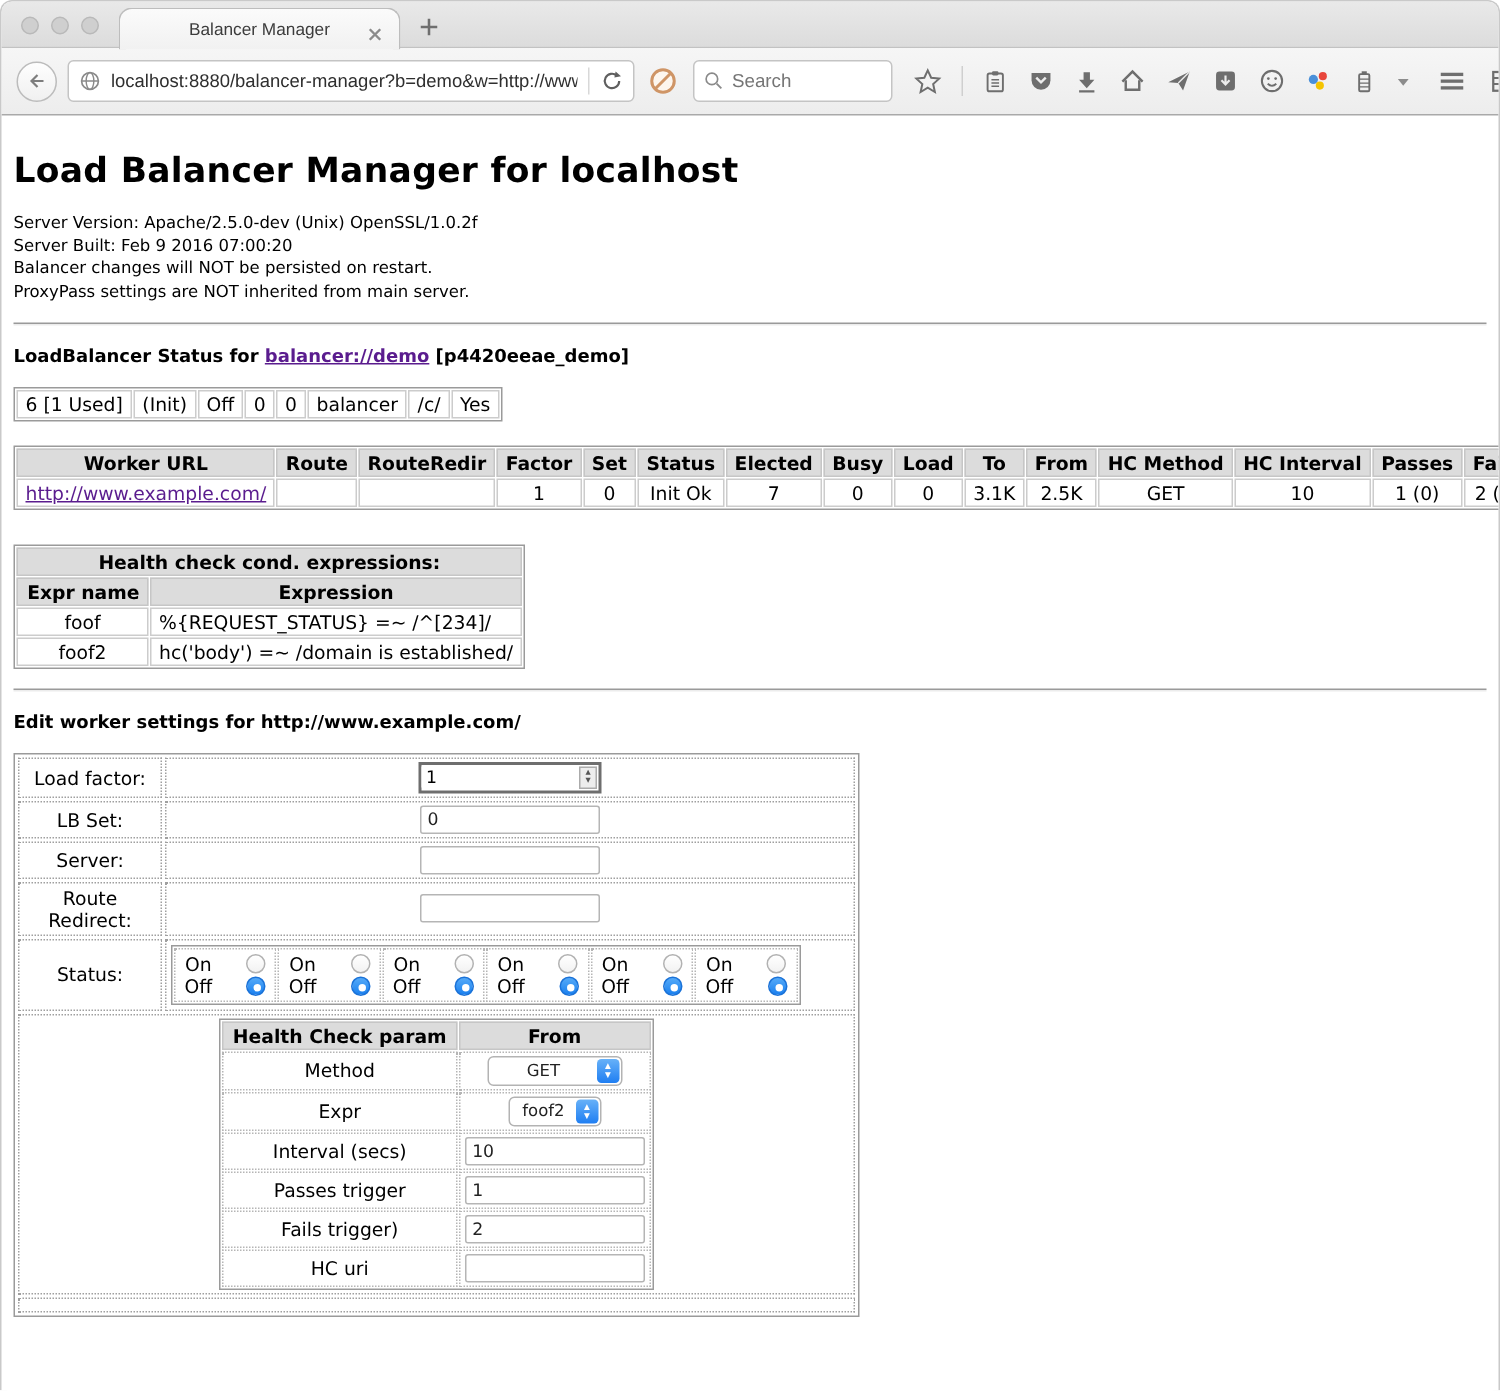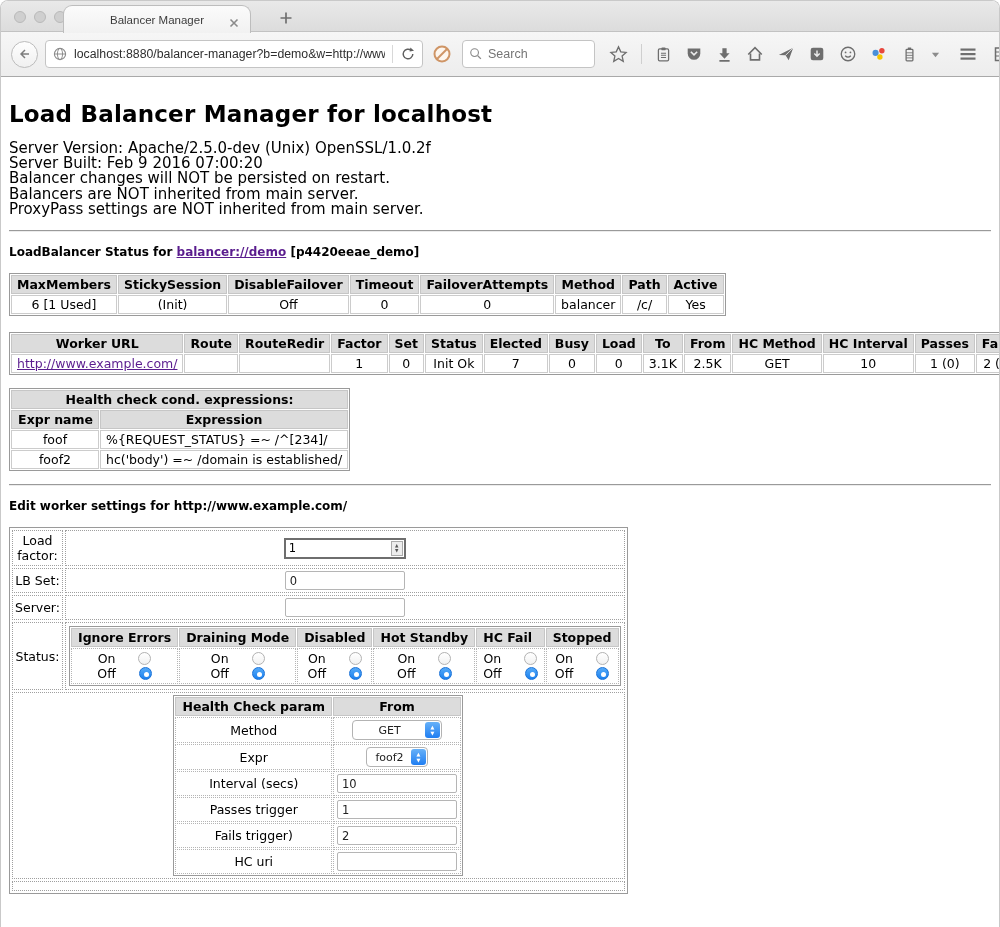--- a/index.html
+++ b/index.html
@@ -7,21 +7,21 @@
   body { width:1000px; height:927px; font-family:"DejaVu Sans", sans-serif; }
 
   .window { width:1000px; height:927px; background:#fff; border-radius:8px 8px 0 0; overflow:hidden;
             border:1px solid #c9c9c9; border-bottom:none; }
 
   
   .titlebar { position:relative; height:31px; background:linear-gradient(#e9e9e9,#dcdcdc);
               border-bottom:1px solid #c2c2c2; }
   .traffic { position:absolute; left:13px; top:10px; display:flex; gap:8px; }
   .traffic .dot { width:12px; height:12px; border-radius:50%; background:#cfcfcf; border:1px solid #b9b9b9; }
-  .tab { position:absolute; left:62px; top:4px; width:188px; height:28px;
+  .tab { position:absolute; left:78px; top:4px; width:188px; height:28px;
          background:linear-gradient(#fbfbfb,#f1f1f1); border:1px solid #bdbdbd; border-bottom:none;
          border-radius:9px 9px 0 0; display:flex; align-items:center; justify-content:center; }
   .tab-title { font-family:"Liberation Sans", sans-serif; font-size:11.5px; color:#3c3c3c; }
   .tab-close { position:absolute; right:10px; top:8px; width:12px; height:12px; color:#8b8b8b; }
   .newtab { position:absolute; left:278px; top:9px; width:14px; height:14px; color:#6f6f6f; }
 
   
   .toolbar { height:45px; background:linear-gradient(#f6f6f6,#ededed); border-bottom:1px solid #a9a9a9;
              display:flex; align-items:center; padding:0 10px; font-family:"Liberation Sans", sans-serif; }
   .navbtn { width:27px; height:27px; border-radius:50%; background:linear-gradient(#fefefe,#f0f0f0);
@@ -40,33 +40,33 @@
                      font-family:"Liberation Sans", sans-serif; background:transparent; }
   .searchbox .mag { color:#8a8a8a; margin-right:5px; }
   .iconrow { display:flex; align-items:center; margin-left:14px; gap:13px; color:#6e6e6e; }
   .iconrow .tdiv { width:1px; height:20px; background:#cfcfcf; }
   .ticon { display:block; }
   .hamburger-group { margin-left:18px; display:flex; gap:15px; align-items:center; color:#6e6e6e; }
 
   
   .content { padding:6px 8px 0 8px; color:#000; }
   h1.pagetitle { font-size:23px; font-weight:bold; margin:18px 0 4px 0; letter-spacing:0.2px; }
-  .info { margin-top:14px; font-size:15px; line-height:15.2px; }
+  .info { margin-top:14px; font-size:11px; line-height:15.2px; }
   hr.sep { border:none; border-top:1px solid #9a9a9a; border-bottom:1px solid #ececec; margin:13px 0; }
   h3.subhead { font-size:12px; font-weight:bold; margin:4px 0 0 0; }
   a.vlink { color:#5a1c8e; text-decoration:underline; }
 
   table.datatable { border-collapse:separate; border-spacing:1px; border:1px solid #9a9a9a;
                     font-size:12.5px; margin-top:14px; background:#fff; }
   table.datatable th { background:#dcdcdc; border:1px solid #c6c6c6; font-weight:bold;
                        padding:1px 5px; text-align:center; white-space:nowrap; }
   table.datatable td { border:1px solid #cccccc; padding:1px 5px; text-align:center; white-space:nowrap; }
   table.datatable td.lft { text-align:left; }
   #worker-table { margin-top:16px; }
-  #expr-table { margin-top:13px; }
+  #expr-table { margin-top:23px; }
 
   
   table.formtable { border-collapse:separate; border-spacing:2px; border:1px solid #9a9a9a;
                     font-size:12.5px; margin-top:14px; width:564px; }
   table.formtable > tbody > tr > td { border:1px dotted #9f9f9f; padding:2px; text-align:center; }
   td.flabel { width:96px; }
   input.txt { width:120px; height:19px; border:1px solid #b5b5b5; border-radius:2px;
               font-size:11.5px; font-family:"DejaVu Sans", sans-serif; padding:0 4px; color:#222; }
   .numwrap { display:inline-flex; align-items:center; width:122px; height:21px;
              border:2px solid #6e6e6e; background:#fff; }
@@ -256,40 +256,29 @@
   </div>
 
   <div class="content">
 
     <h1 class="pagetitle">Load Balancer Manager for localhost</h1>
 
     <div class="info">
       <div>Server Version: Apache/2.5.0-dev (Unix) OpenSSL/1.0.2f</div>
       <div>Server Built: Feb 9 2016 07:00:20</div>
       <div>Balancer changes will NOT be persisted on restart.</div>
-      <div>Balancers are NOT inherited from main server.</div>
       <div>ProxyPass settings are NOT inherited from main server.</div>
     </div>
 
     <hr class="sep">
 
     <h3 class="subhead"><span>LoadBalancer Status for </span><a href="#" class="vlink">balancer://demo</a><span> [p4420eeae_demo]</span></h3>
 
     <table class="datatable" id="balancer-table">
       <tbody>
-          <tr>
-        <th>MaxMembers</th>
-        <th>StickySession</th>
-        <th>DisableFailover</th>
-        <th>Timeout</th>
-        <th>FailoverAttempts</th>
-        <th>Method</th>
-        <th>Path</th>
-        <th>Active</th>
-      </tr>
       <tr>
         <td>6 [1 Used]</td>
         <td>(Init)</td>
         <td>Off</td>
         <td>0</td>
         <td>0</td>
         <td>balancer</td>
         <td>/c/</td>
         <td>Yes</td>
       </tr>
@@ -377,32 +366,28 @@
       </tr>
       <tr>
         <td class="flabel">LB Set:</td>
         <td><input class="txt" type="text" value="0" style=""></td>
       </tr>
       <tr>
         <td class="flabel">Server:</td>
         <td><input class="txt" type="text" style=""></td>
       </tr>
       <tr>
+        <td class="flabel">Route Redirect:</td>
+        <td><input class="txt" type="text" style=""></td>
+      </tr>
+      <tr>
         <td class="flabel">Status:</td>
         <td style="text-align:left; padding:3px;">
           <table class="innertable">
             <tbody>
-                  <tr>
-              <th>Ignore Errors</th>
-              <th>Draining Mode</th>
-              <th>Disabled</th>
-              <th>Hot Standby</th>
-              <th>HC Fail</th>
-              <th>Stopped</th>
-            </tr>
             <tr>
               <td>
                 <div class="rrow">
                         <span>On</span>
                         <span class="mac-radio"></span>
                       </div>
                 <div class="rrow">
                         <span>Off</span>
                         <span class="mac-radio checked"></span>
                       </div>

